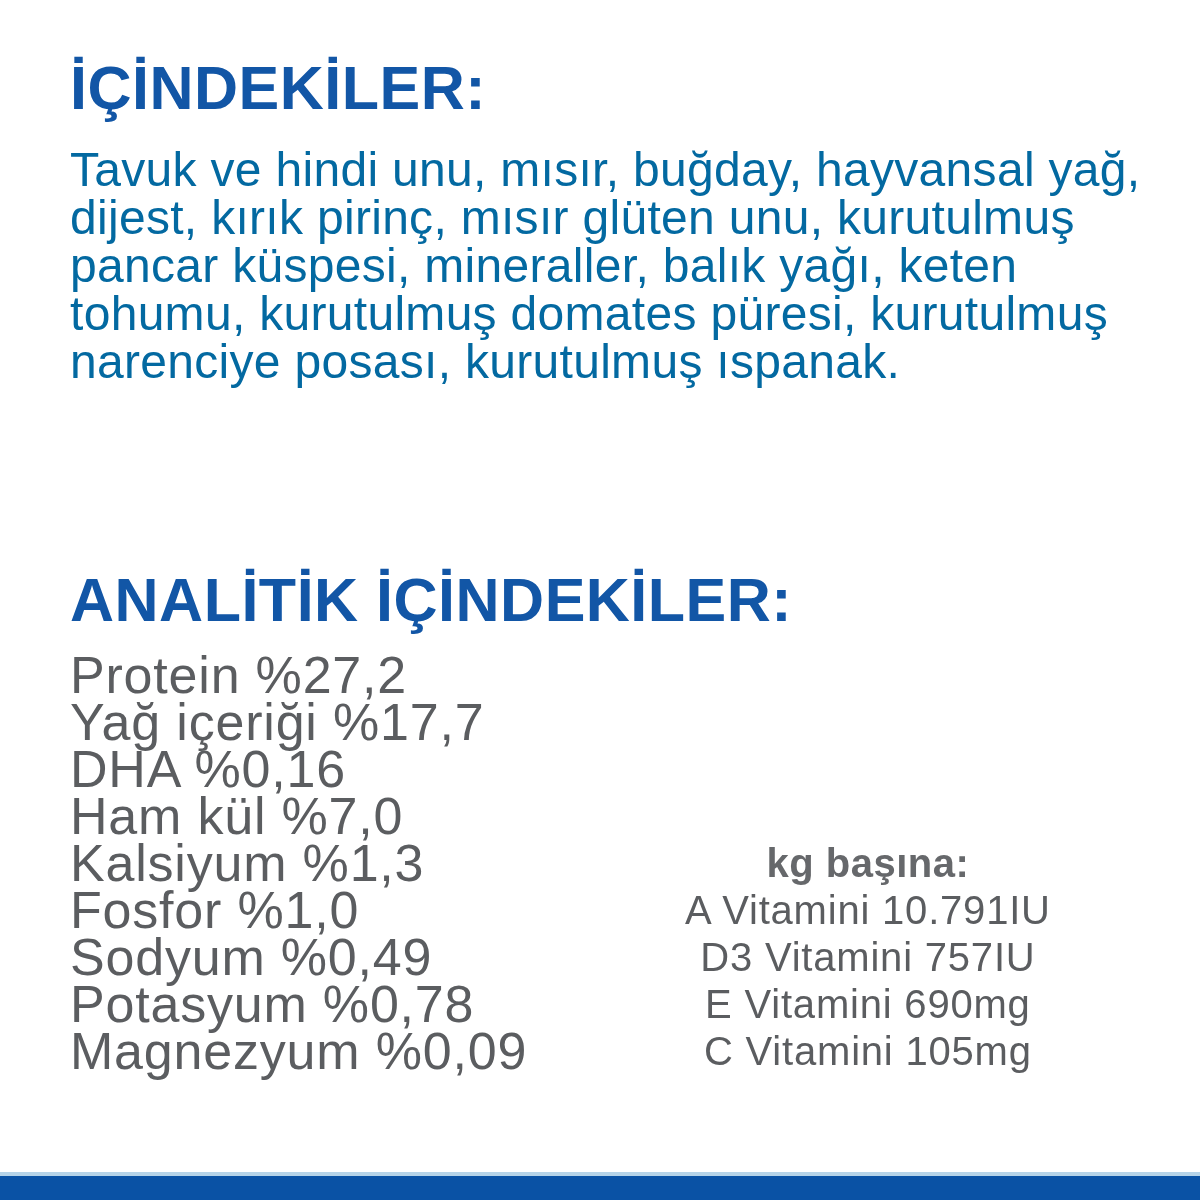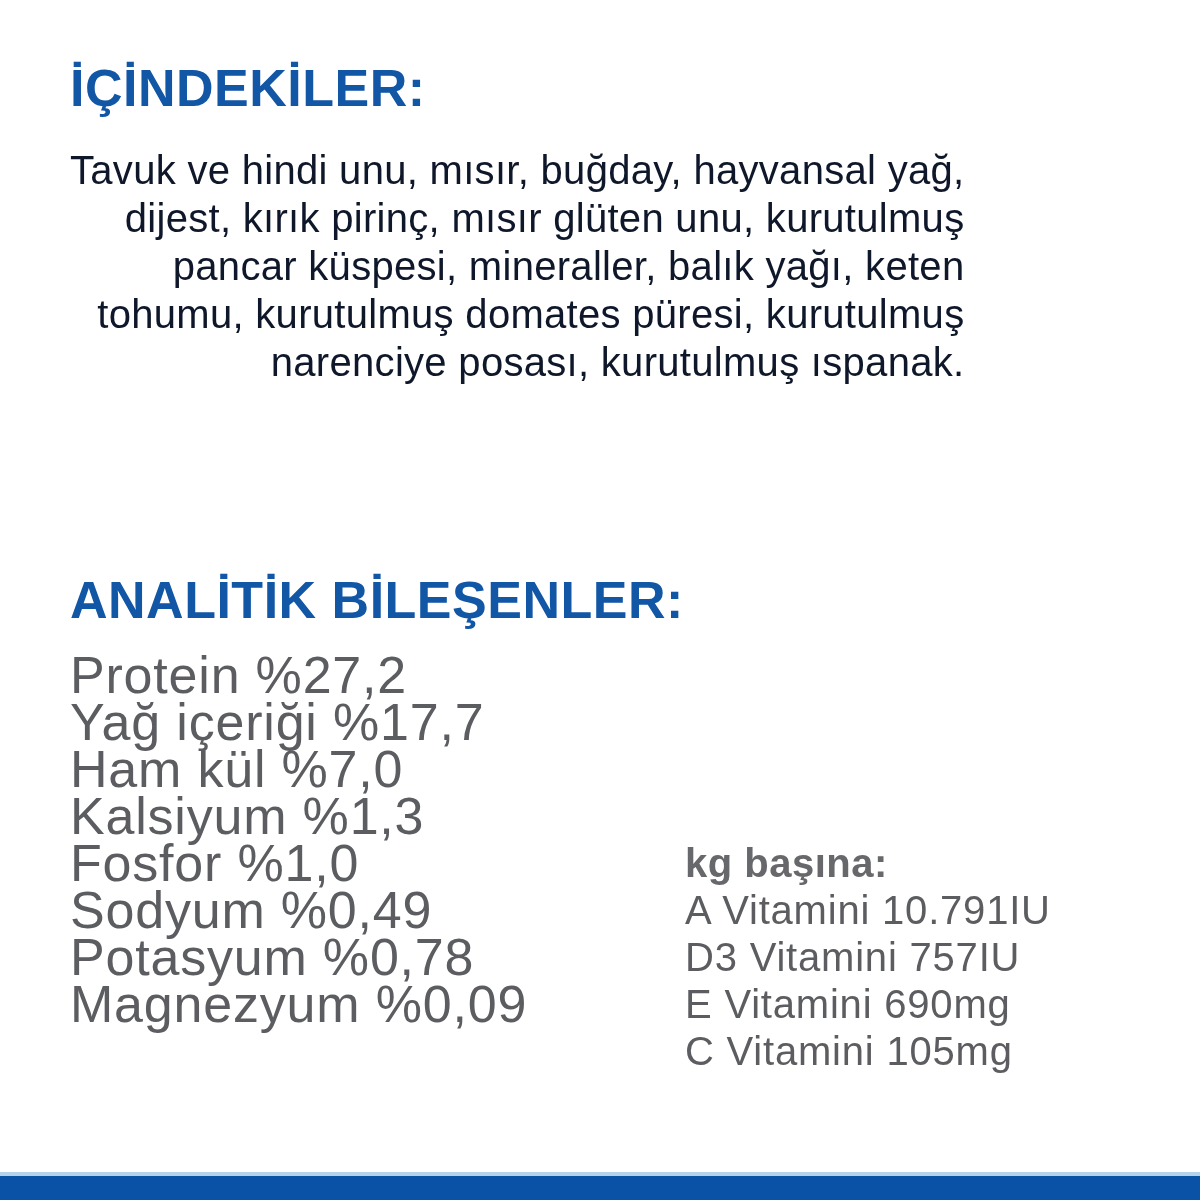--- a/index.html
+++ b/index.html
@@ -8,41 +8,40 @@
     width: 1200px;
     height: 1200px;
     background: #ffffff;
     overflow: hidden;
     font-family: "Liberation Sans", sans-serif;
   }
   .heading {
     position: absolute;
     left: 70px;
     margin: 0;
-    font-size: 52px;
+    font-size: 61px;
     font-weight: bold;
     letter-spacing: 0.5px;
     color: #1256a6;
     line-height: 56px;
     white-space: nowrap;
     text-align: center;
   }
   #ingredients-heading { top: 60px; }
   #analytical-heading { top: 572px; }
   .ingredients-text {
     position: absolute;
     left: 70px;
     top: 146px;
     margin: 0;
-    font-size: 40px;
+    font-size: 48px;
     line-height: 48px;
     letter-spacing: 0.3px;
-    color: #0f172a;
+    color: #0369a1;
     white-space: nowrap;
-    text-align: right;
   }
   .ingredients-text span { display: block; }
   .components {
     position: absolute;
     left: 70px;
     top: 652px;
     margin: 0;
     padding: 0;
     list-style: none;
     font-size: 52px;
@@ -53,20 +52,21 @@
   }
   .perkg {
     position: absolute;
     left: 685px;
     top: 840px;
     font-size: 40px;
     line-height: 47px;
     letter-spacing: 0.8px;
     color: #5b5d60;
     white-space: nowrap;
+    text-align: center;
   }
   .perkg-heading {
     font-weight: bold;
     color: #66686b;
     letter-spacing: 0.5px;
   }
   .footer-light-line {
     position: absolute;
     left: 0;
     top: 1172px;
@@ -91,25 +91,26 @@
   <h1 class="heading" id="ingredients-heading">İÇİNDEKİLER:</h1>
 
   <p class="ingredients-text">
     <span>Tavuk ve hindi unu, mısır, buğday, hayvansal yağ,</span>
     <span>dijest, kırık pirinç, mısır glüten unu, kurutulmuş</span>
     <span>pancar küspesi, mineraller, balık yağı, keten</span>
     <span>tohumu, kurutulmuş domates püresi, kurutulmuş</span>
     <span>narenciye posası, kurutulmuş ıspanak.</span>
   </p>
 
-  <h1 class="heading" id="analytical-heading">ANALİTİK BİLEŞENLER:</h1>
+  <h1 class="heading" id="analytical-heading">ANALİTİK İÇİNDEKİLER:</h1>
 
   <ul class="components">
     <li>Protein %27,2</li>
     <li>Yağ içeriği %17,7</li>
+    <li>DHA %0,16</li>
     <li>Ham kül %7,0</li>
     <li>Kalsiyum %1,3</li>
     <li>Fosfor %1,0</li>
     <li>Sodyum %0,49</li>
     <li>Potasyum %0,78</li>
     <li>Magnezyum %0,09</li>
   </ul>
 
   <div class="perkg">
     <div class="perkg-heading">kg başına:</div>

